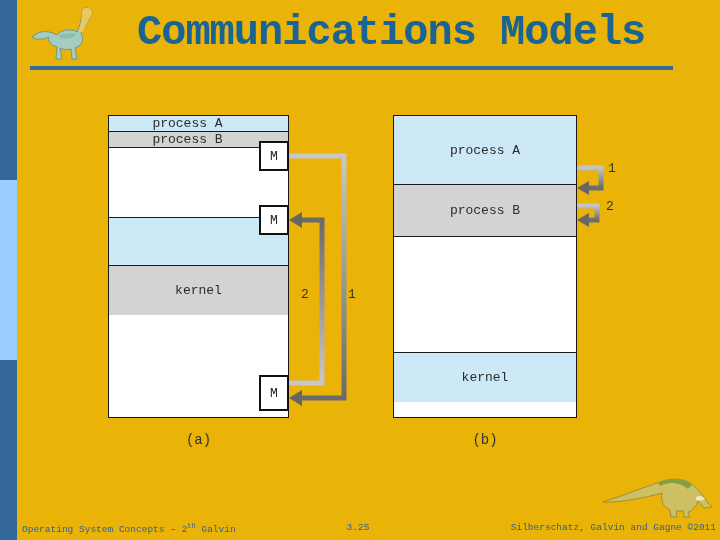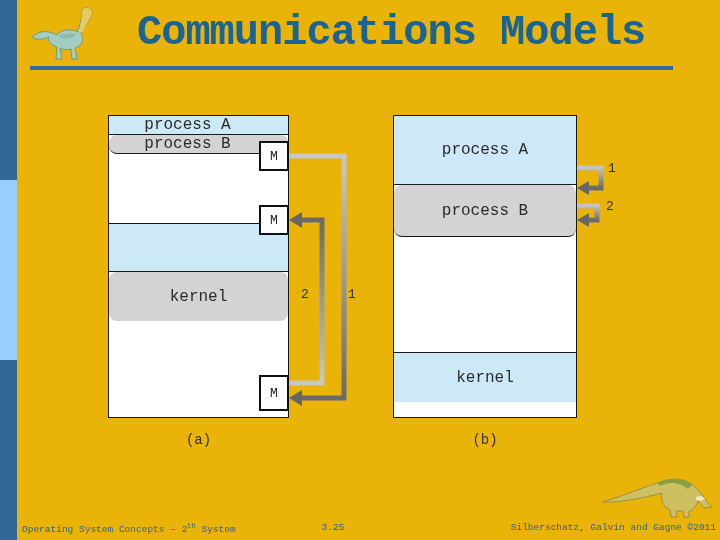--- a/index.html
+++ b/index.html
@@ -19,24 +19,24 @@
     position:absolute;left:137px;top:9px;width:560px;
     font-size:42px;font-weight:bold;letter-spacing:-1px;color:#1A6493;
     white-space:nowrap;
   }
   .title-rule{position:absolute;left:30px;top:66px;width:643px;height:4px;background:#336A9E;}
   
   .diagram{position:absolute;border:1px solid #1a1a1a;box-sizing:border-box;background:#fff;}
   .diagram-a{left:108px;top:115px;width:181px;height:303px;}
   .diagram-b{left:393px;top:115px;width:184px;height:303px;}
   .band{box-sizing:border-box;display:flex;align-items:center;justify-content:center;
-        font-size:16px;color:#2b2b2b;}
+        font-size:13px;color:#2b2b2b;}
   .band.sep{border-bottom:1px solid #1a1a1a;}
   .blue{background:#CDE8F7;}
-  .gray{background:#D3D3D3;border-radius:8px;}
+  .gray{background:#D3D3D3;}
   .white{background:#ffffff;}
   .pad-r{padding-right:22px;} .a3{height:70px;} .a4{height:48px;} .a5{height:49px;}
   .b1{height:69px;} .b2{height:15px;font-size:12px;} .b3{height:52px;} .b4{height:116px;} .b5{height:49px;}
   
   .mbox{
     position:absolute;width:30px;height:30px;box-sizing:border-box;
     border:2px solid #111;background:#fff;display:flex;align-items:center;justify-content:center;
     font-size:13px;color:#222;z-index:3;
   }
   .mbox-a{left:259px;top:141px;}
@@ -47,21 +47,21 @@
   .conn-b{position:absolute;left:576px;top:158px;width:44px;height:72px;z-index:2;}
   .step-label{position:absolute;font-size:13px;color:#333;z-index:4;}
   .lbl-a2{left:301px;top:287px;} .lbl-a1{left:348px;top:287px;}
   .lbl-b1{left:608px;top:161px;} .lbl-b2{left:606px;top:199px;}
   .caption{position:absolute;top:432px;font-size:14px;color:#333;text-align:center;}
   .cap-a{left:108px;width:181px;}
   .cap-b{left:393px;width:184px;}
   
   .footer-left{position:absolute;left:22px;top:522px;font-size:9.5px;color:#2F6394;}
   .footer-left sup{font-size:7px;vertical-align:super;}
-  .footer-page{position:absolute;left:318px;top:522px;width:30px;text-align:center;
+  .footer-page{position:absolute;left:343px;top:522px;width:30px;text-align:center;
                font-size:9.5px;color:#2F6394;}
   .footer-right{position:absolute;right:4px;top:522px;font-size:9.5px;color:#2F6394;}
   .dino-footer{position:absolute;left:600px;top:455px;width:120px;height:65px;}
 </style>
 </head>
 <body>
 
 <div class="slide">
 
   <div class="sidebar">
@@ -135,17 +135,17 @@
   </svg>
   <div class="step-label lbl-b1">1</div>
   <div class="step-label lbl-b2">2</div>
   <div class="caption cap-b">(b)</div>
 
   <svg class="dino-footer" viewBox="0 0 120 65">
     <path d="M3,47 C22,41 42,33 60,27 C70,23 82,23 90,28 C98,33 103,41 108,48 L112,52 L104,53 L98,46 C96,52 92,56 88,57 L90,62 L84,62 L83,56 L76,56 L77,62 L71,62 L70,55 C64,52 60,46 62,38 C48,42 20,48 3,47 Z" fill="#CDC063" stroke="#8C8440" stroke-width="0.8"></path>
     <path d="M58,28 C70,22 84,23 92,30 L88,34 C80,27 70,26 60,31 Z" fill="#85A040"></path>
     <path d="M96,42 C99,40 103,41 105,44 C103,46 99,46 96,45 Z" fill="#EDE6C2"></path>
   </svg>
-  <div class="footer-left"><span>Operating System Concepts – 2</span><sup>th</sup><span> System</span></div>
+  <div class="footer-left"><span>Operating System Concepts – 2</span><sup>th</sup><span> Galvin</span></div>
   <div class="footer-page">3.25</div>
   <div class="footer-right">Silberschatz, Galvin and Gagne ©2011</div>
 
 </div>
 
 </body></html>

